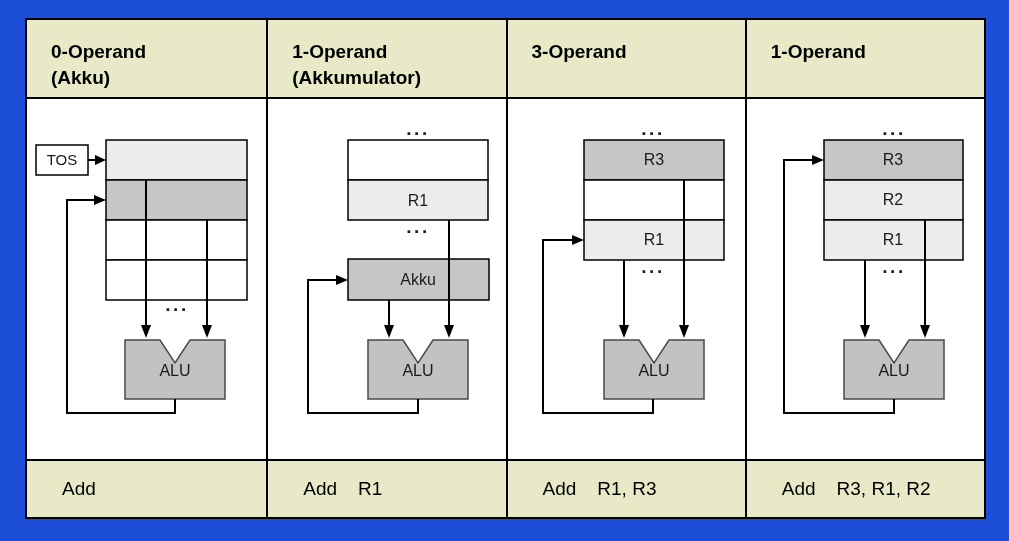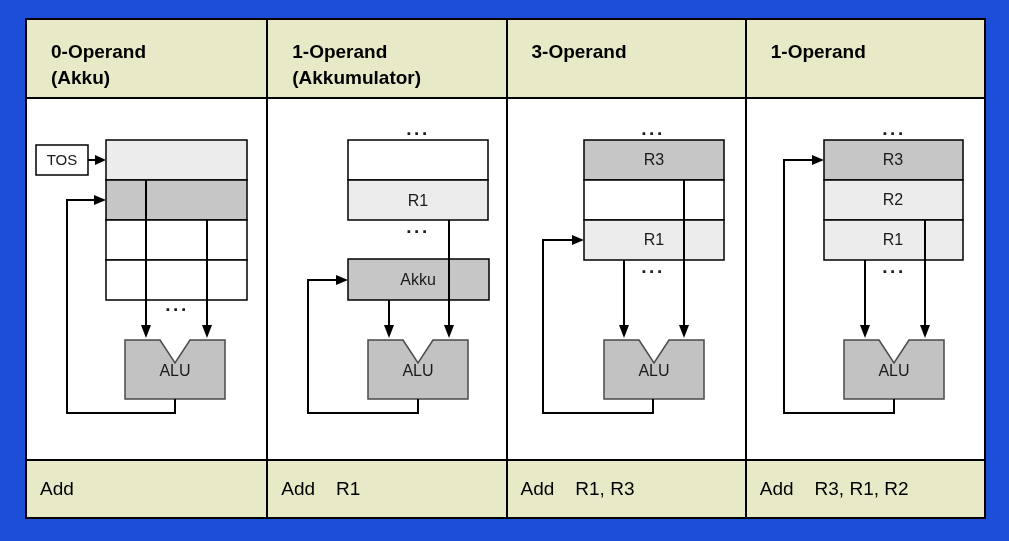--- a/index.html
+++ b/index.html
@@ -46,21 +46,21 @@
     position: relative;
     background: #ffffff;
     overflow: hidden;
   }
   .body-cell svg { position: absolute; left: 0; top: 0; }
   .footer-cell {
     background: #e8e9c6;
     border-top: 2px solid #000;
     display: flex;
     align-items: center;
-    padding-left: 13px;
+    padding-left: 35px;
     font-size: 19px;
     color: #000;
     box-sizing: border-box;
   }
   .operands { margin-left: 21px; white-space: pre; }
   
   .svg-label   { font-family: "Liberation Sans", "DejaVu Sans", sans-serif; font-size: 16px; fill: #1a1a1a; text-anchor: middle; }
   .svg-tos     { font-family: "Liberation Sans", "DejaVu Sans", sans-serif; font-size: 15px; fill: #1a1a1a; text-anchor: middle; }
   .svg-dots    { font-family: "Liberation Sans", "DejaVu Sans", sans-serif; font-size: 19px; font-weight: bold; fill: #1a1a1a; text-anchor: middle; letter-spacing: 2.5px; }
   .box         { fill: #ffffff; stroke: #000; stroke-width: 1.5; }

